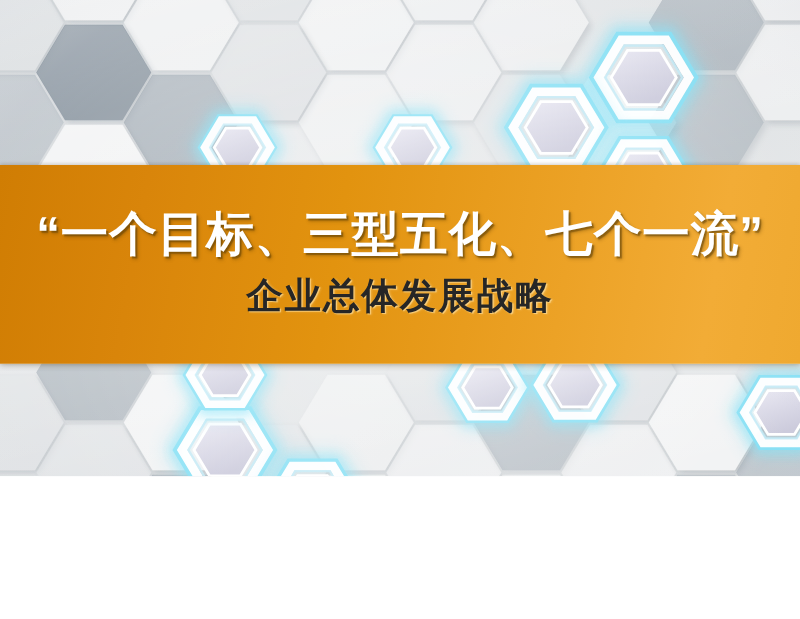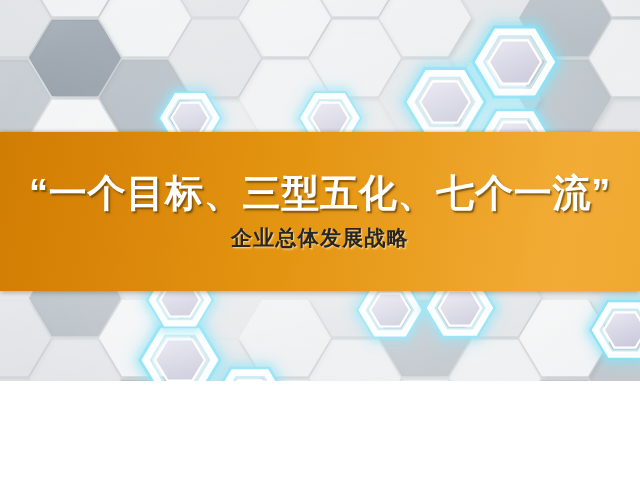--- a/index.html
+++ b/index.html
@@ -269,16 +269,16 @@
           <polygon points="654.24,330.00 639.62,354.31 610.38,354.31 595.76,330.00 610.38,305.69 639.62,305.69" fill="none" stroke="#ffffff" stroke-width="7" opacity="0.96"></polygon>
           <polygon points="649.82,330.00 637.41,350.63 612.59,350.63 600.18,330.00 612.59,309.37 637.41,309.37" fill="none" stroke="#bfe9f6" stroke-width="1.8" opacity="0.85"></polygon>
           <polygon points="646.08,330.00 635.54,347.53 614.46,347.53 603.92,330.00 614.46,312.47 635.54,312.47" fill="url(#coreGrad)" stroke="#ffffff" stroke-width="2.2"></polygon>
         </g>
       </g>
     <rect x="0" y="0" width="640" height="495" fill="url(#vign)"></rect>
   </svg>
 
   <div id="banner" style="top: 132px; height: 159px;">
     <div id="banner-title" style="font-size: 38px; color: rgb(255, 255, 255);">“一个目标、三型五化、七个一流”</div>
-    <div id="banner-subtitle" style="font-size: 21px; margin-top: 13px; color: rgb(38, 38, 38);">企业总体发展战略</div>
+    <div id="banner-subtitle" style="font-size: 29px; margin-top: 13px; color: rgb(38, 38, 38);">企业总体发展战略</div>
   </div>
 
 </div>
 
 </body></html>

